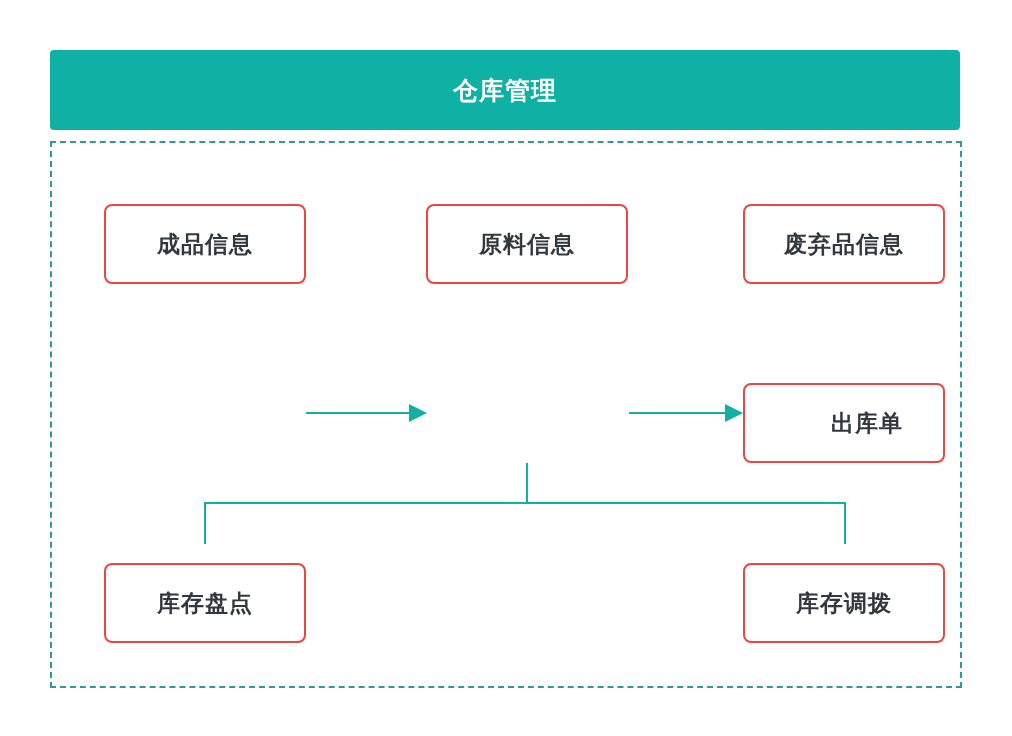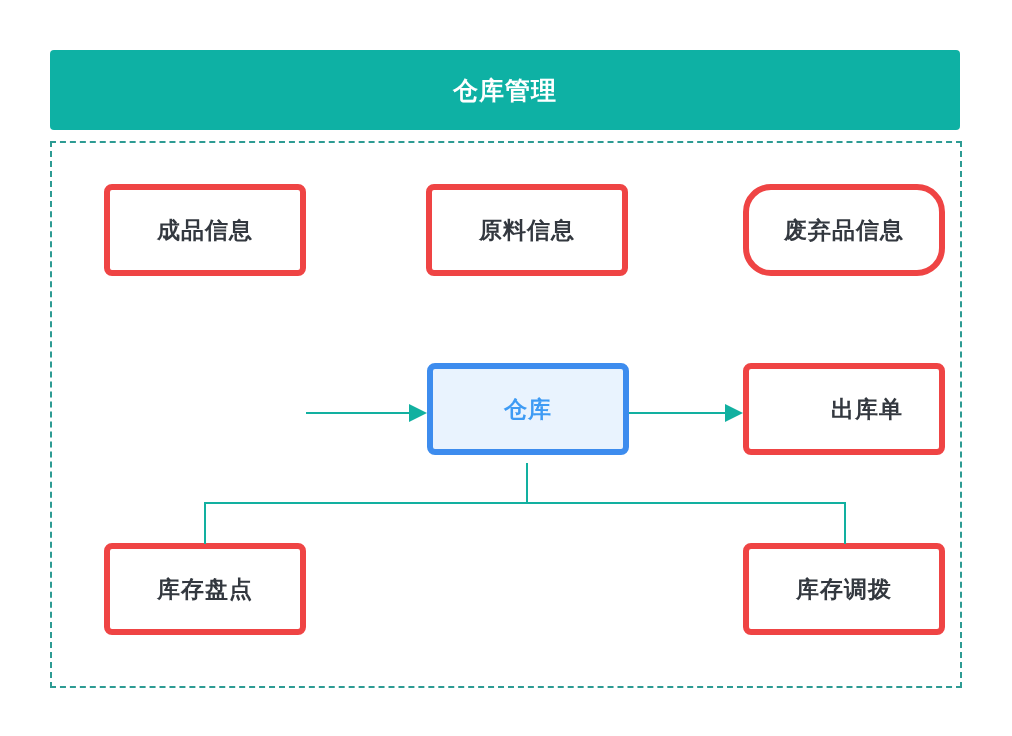--- a/index.html
+++ b/index.html
@@ -25,38 +25,39 @@
   }
   
   .group-frame {
     position: absolute;
     left: 50px; top: 141px; width: 912px; height: 547px;
     border: 2px dashed #2d9b93;
   }
   
   .node {
     position: absolute;
-    width: 202px; height: 92px;
+    width: 202px; height: 80px;
     background: #ffffff;
-    border: 6px solid #ef4444;
+    border: 2px solid #ef4444;
     border-radius: 8px;
     display: flex; align-items: center; justify-content: center;
     font-size: 23px; font-weight: bold; color: #33383f;
     letter-spacing: 1px;
     cursor: default;
+    margin-top: 20px;
   }
   .node--blue {
     border-color: #3d8cee;
     background: #e9f3fe;
     color: #3e9bf4;
   }
   
   .pos-finished  { left: 104px; top: 184px; }
   .pos-raw       { left: 426px; top: 184px; }
-  .pos-waste     { left: 743px; top: 184px; border-radius: 28px; }
+  .pos-waste     { left: 743px; top: 184px; }
   .pos-inbound   { left: 104px; top: 363px; }
   .pos-warehouse { left: 427px; top: 363px; }
   .pos-outbound  { left: 743px; top: 363px; padding-left: 46px; }
   .pos-count     { left: 104px; top: 543px; }
   .pos-transfer  { left: 743px; top: 543px; }
   
   .line {
     position: absolute;
     background: #12b0a0;
   }
@@ -90,23 +91,20 @@
   <div class="node pos-finished">
     <span>成品信息</span>
   </div>
   <div class="node pos-raw">
     <span>原料信息</span>
   </div>
   <div class="node pos-waste">
     <span>废弃品信息</span>
   </div>
 
-  <div class="node node--blue pos-warehouse">
-    <span>仓库</span>
-  </div>
   <div class="node pos-outbound">
     <span>出库单</span>
   </div>
 
   <div class="node pos-count">
     <span>库存盘点</span>
   </div>
   <div class="node pos-transfer">
     <span>库存调拨</span>
   </div>

